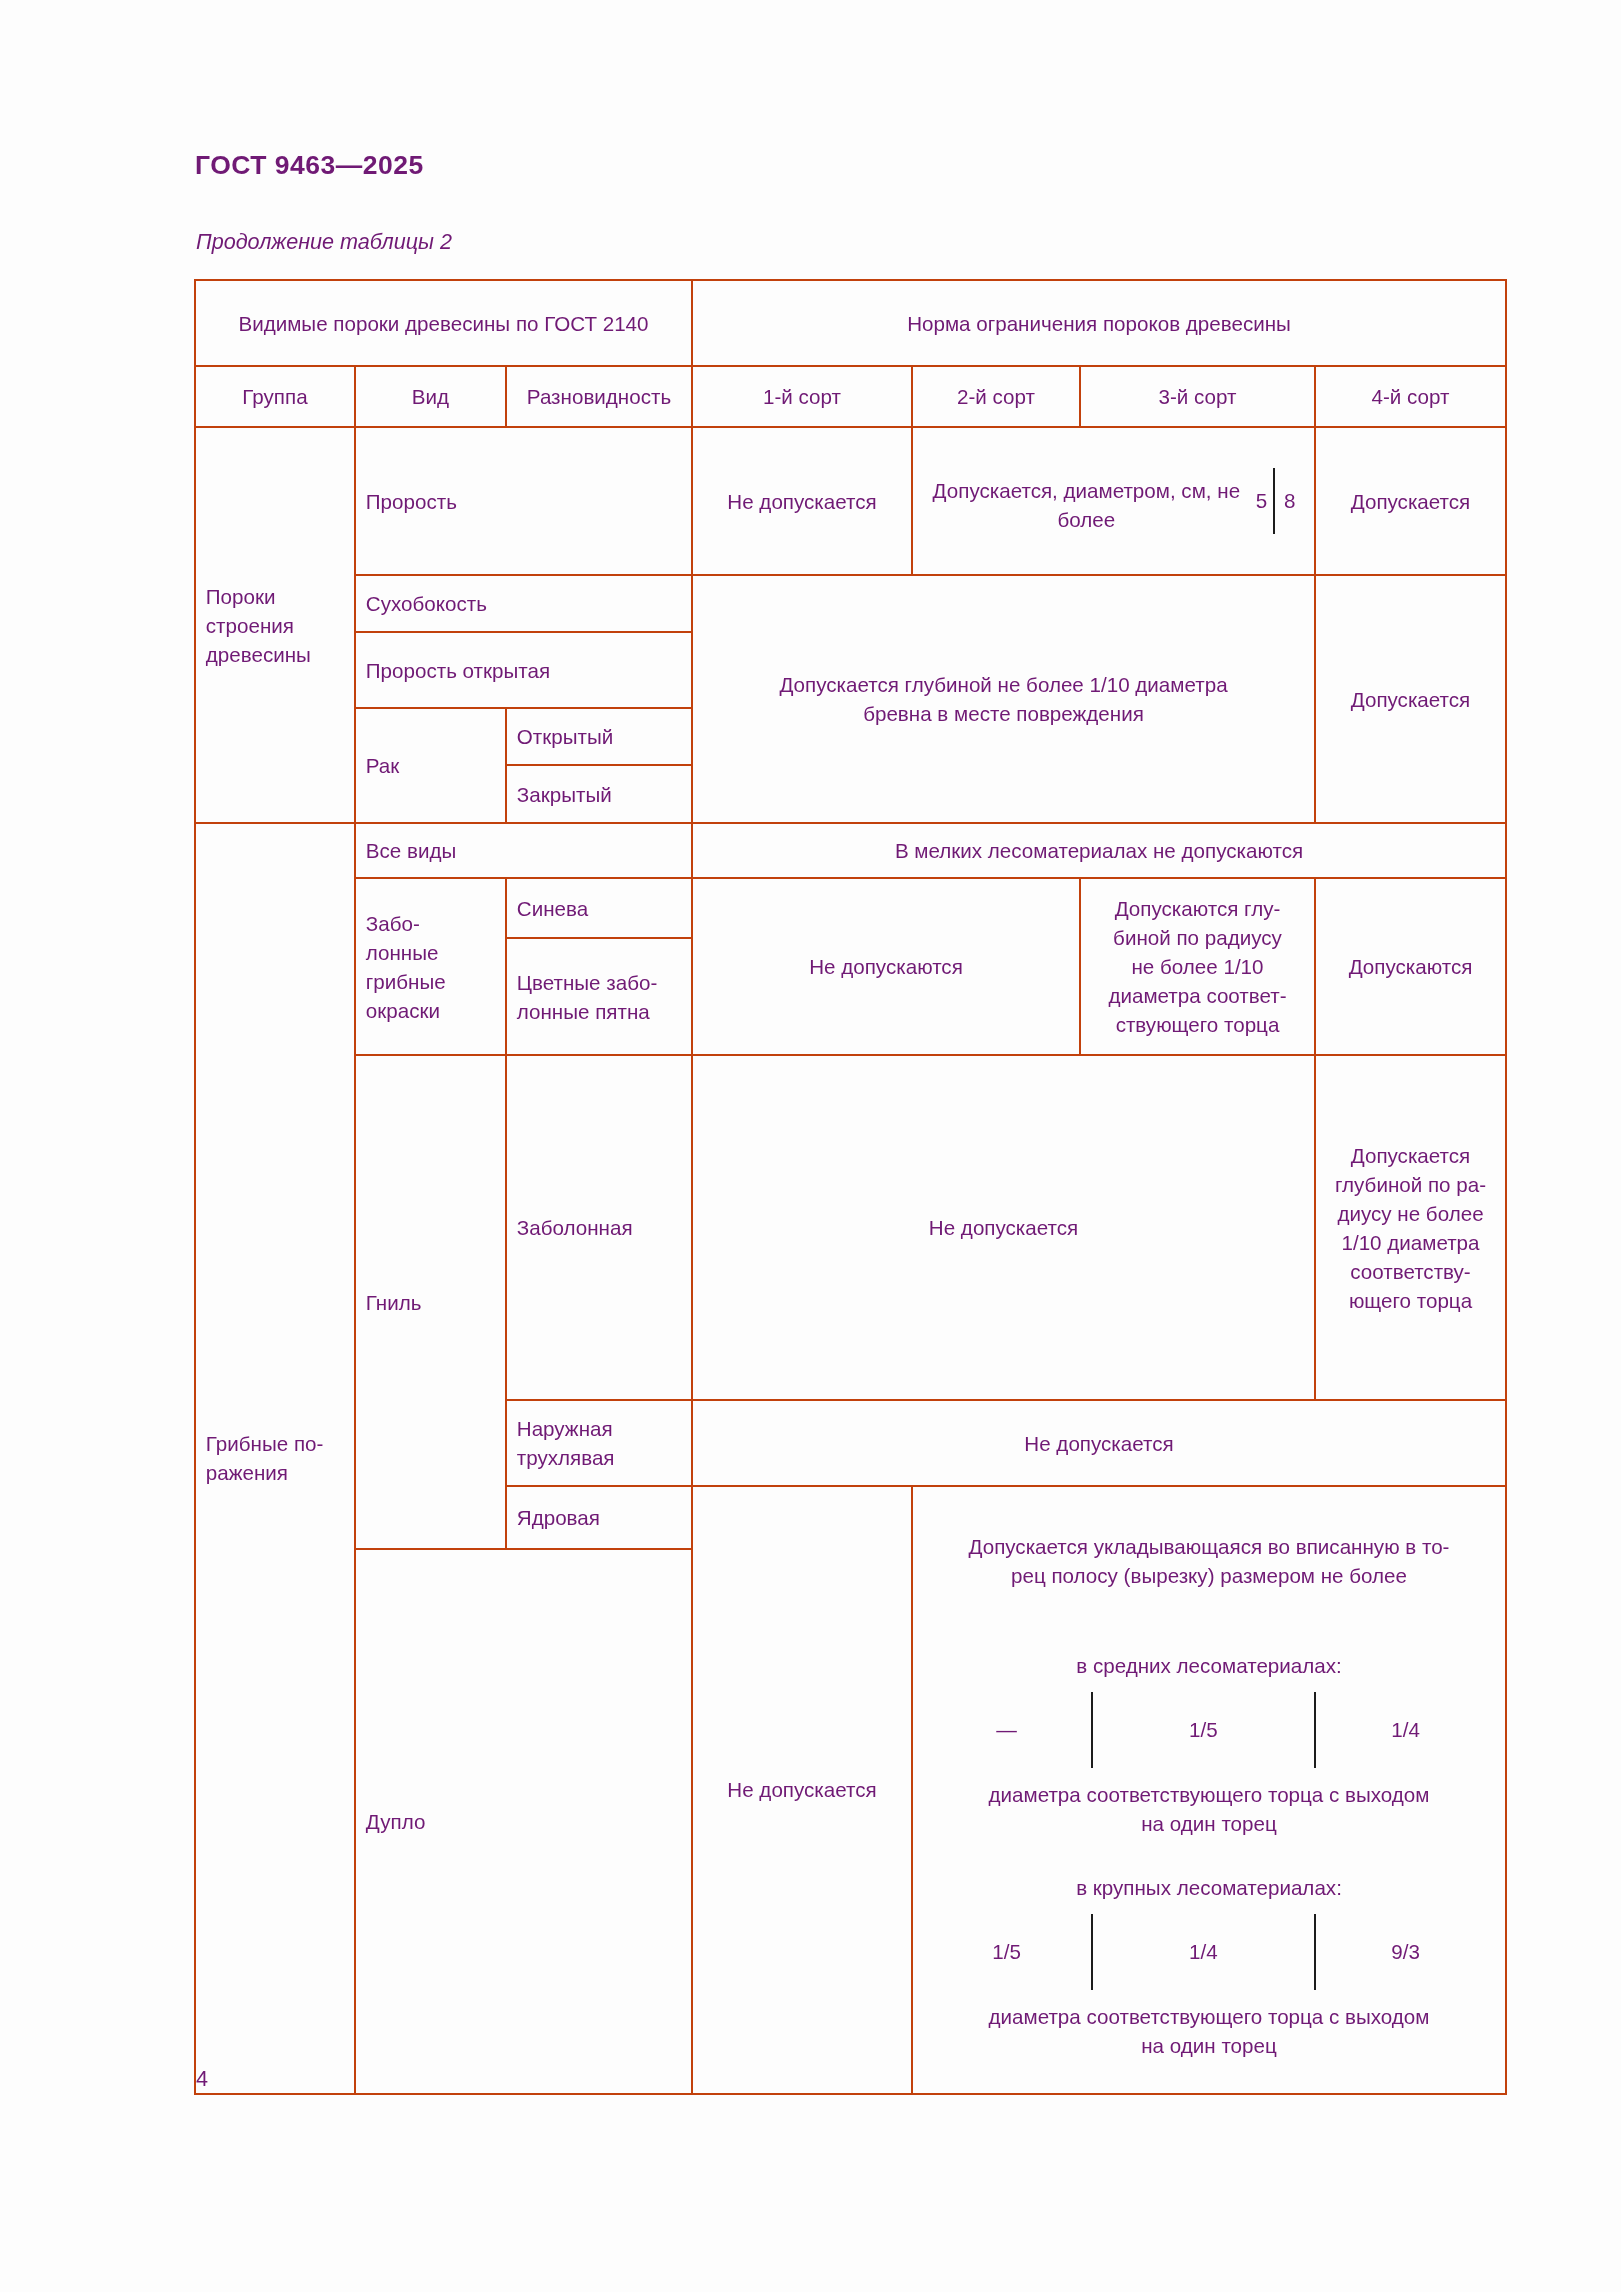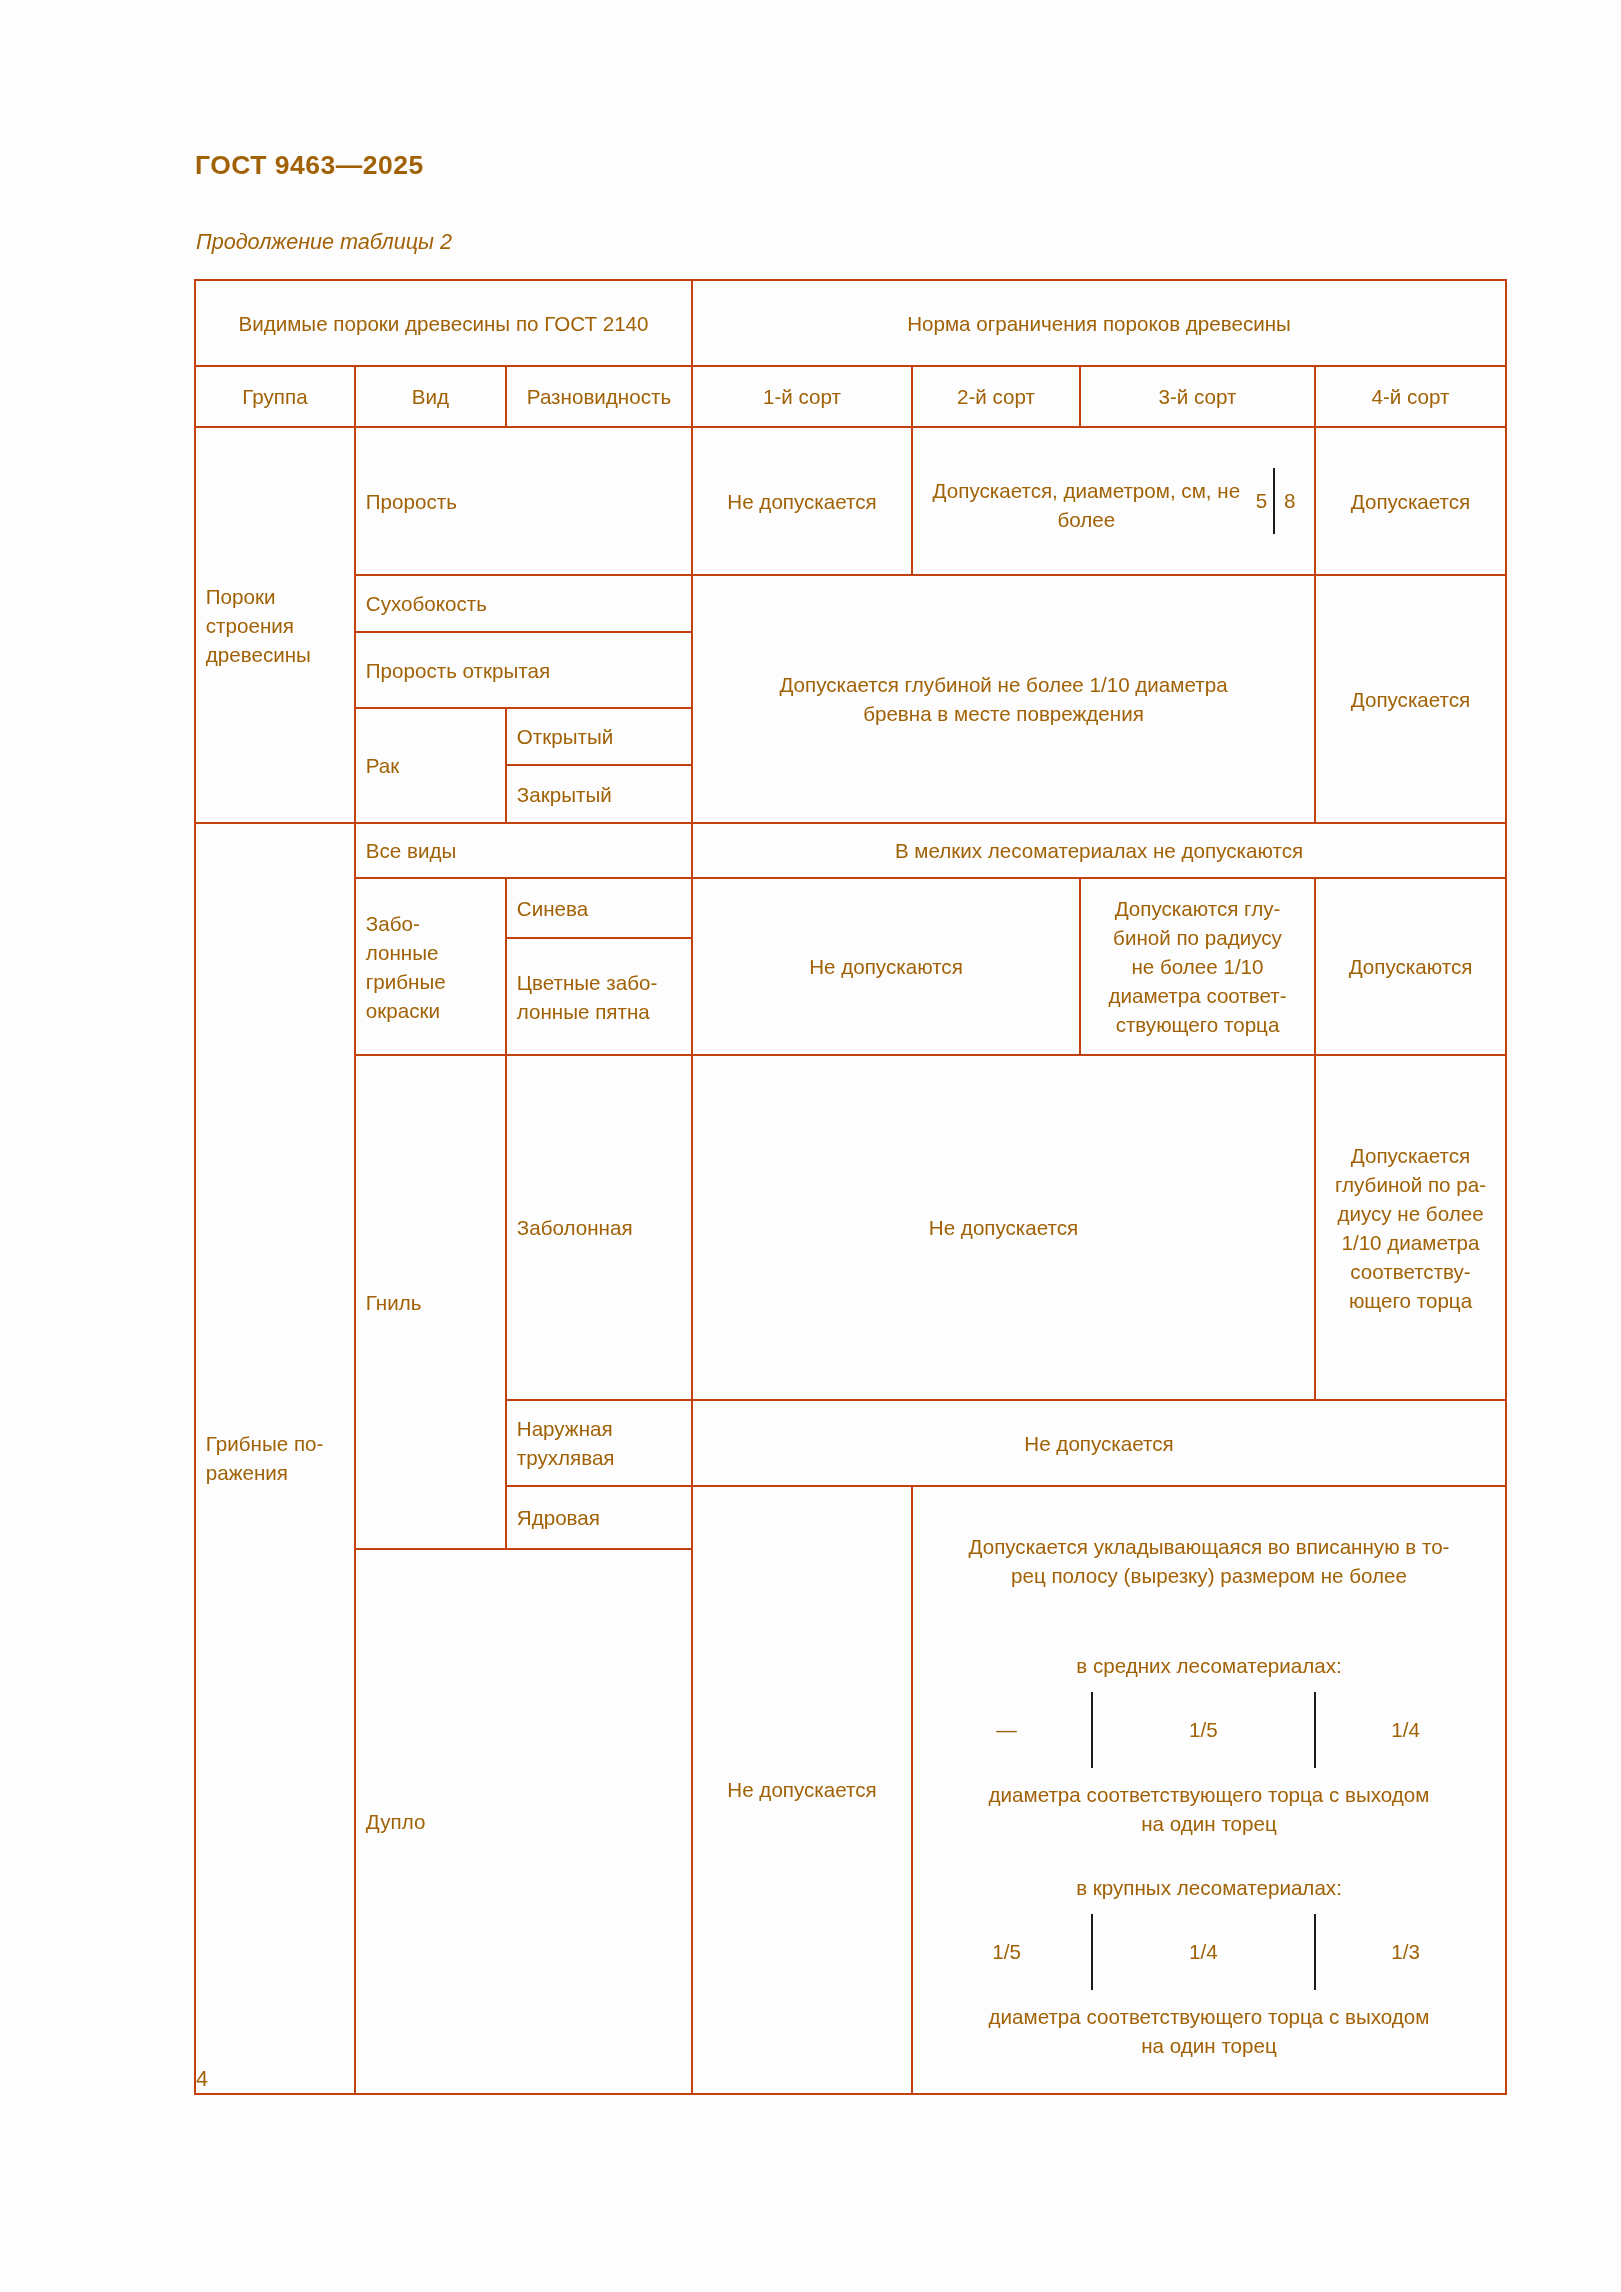--- a/index.html
+++ b/index.html
@@ -2,21 +2,21 @@
 <html><head>
 <meta charset="utf-8">
 <style>
   html, body { margin: 0; padding: 0; background: #ffffff; }
   .page {
     position: relative;
     width: 1621px;
     height: 2293px;
     background: #fdfdfd;
     font-family: "Liberation Sans", sans-serif;
-    color: #a16207;
+    color: #701a75;
     overflow: hidden;
   }
   .doc-number {
     position: absolute;
     left: 195px;
     top: 150px;
     font-size: 26.5px;
     font-weight: bold;
     letter-spacing: 0.5px;
   }
@@ -208,21 +208,21 @@
             <div class="dn-c dn-c1">—</div>
             <div class="dn-c dn-c2">1/5</div>
             <div class="dn-c dn-c3">1/4</div>
           </div>
           <div class="dn-note">диаметра соответствующего торца с выходом
 на один торец</div>
           <div class="dn-sub second">в крупных лесоматериалах:</div>
           <div class="dn-row">
             <div class="dn-c dn-c1">1/5</div>
             <div class="dn-c dn-c2">1/4</div>
-            <div class="dn-c dn-c3">1/3</div>
+            <div class="dn-c dn-c3">9/3</div>
           </div>
           <div class="dn-note">диаметра соответствующего торца с выходом
 на один торец</div>
         </div>
       </td>
     </tr>
 
     <tr style="height:466px">
       <td colspan="2" class="l">Дупло</td>
     </tr>

